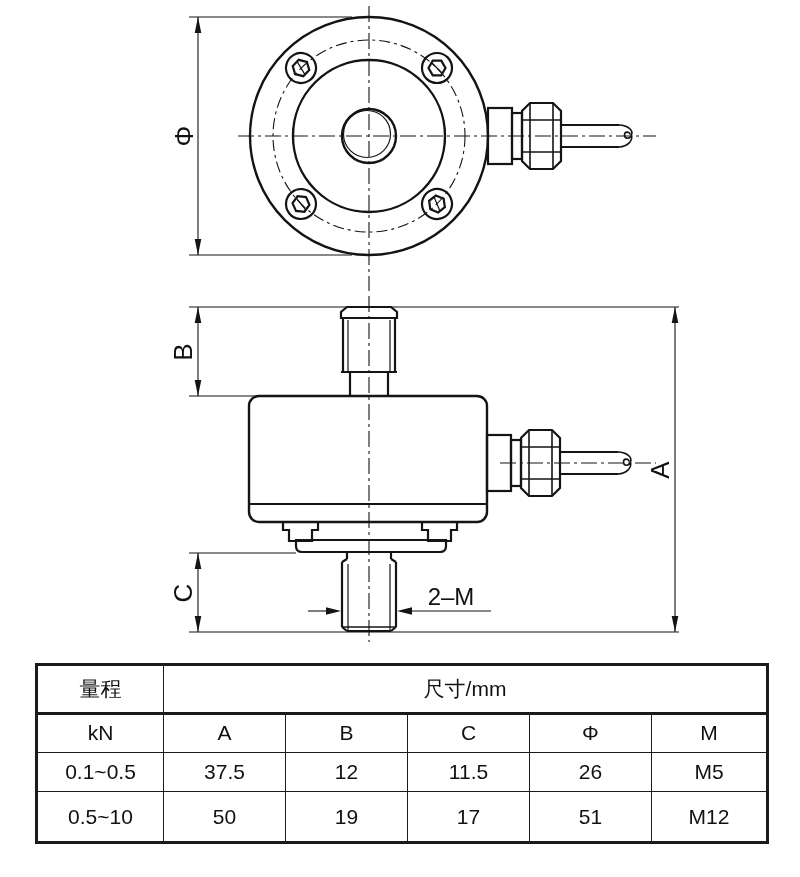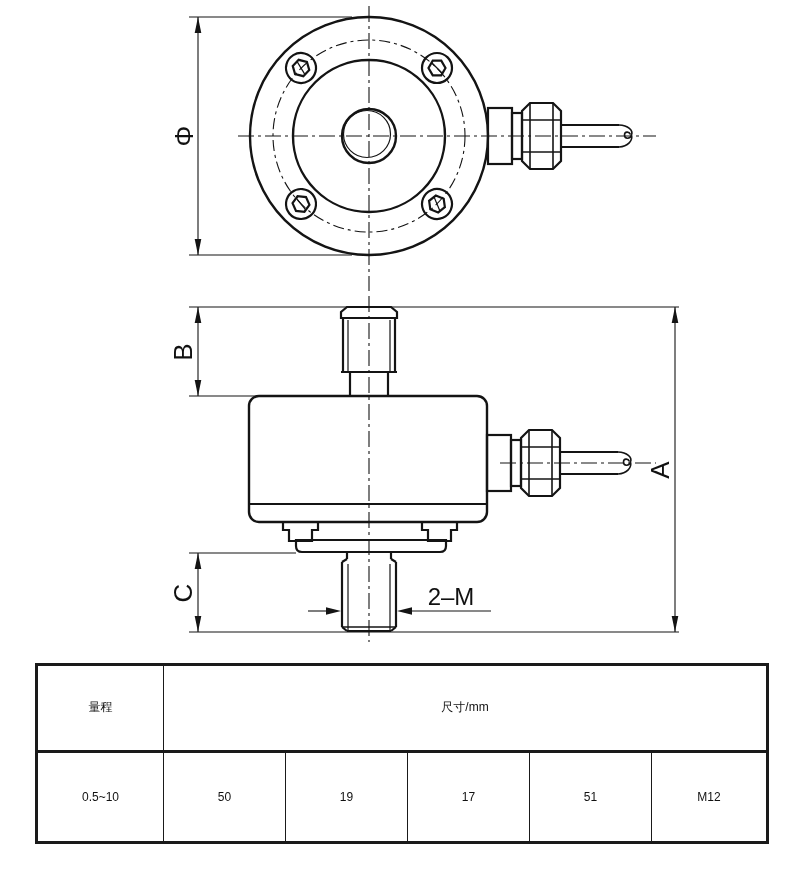--- a/index.html
+++ b/index.html
@@ -18,21 +18,21 @@
   .cl  { stroke:#141414; stroke-width:1.1; fill:none; stroke-dasharray:16 4 3 4; }
   .bc  { stroke:#141414; stroke-width:1.1; fill:none; stroke-dasharray:11 4 3 4; }
   .arr { fill:#141414; stroke:none; }
   .dimtext { font-family:"Liberation Sans", sans-serif; font-size:26px; fill:#111; }
   .calltext { font-family:"Liberation Sans", sans-serif; font-size:24px; fill:#111; }
 
   
   table.dim-table {
     position:absolute; left:35px; top:663px; width:731px; height:181px;
     border-collapse:collapse; table-layout:fixed; text-align:center;
-    font-size:12px; background:#fff;
+    font-size:21px; background:#fff;
     border:3px solid #1a1a1a;
   }
   table.dim-table td {
     border:1.6px solid #1a1a1a; padding:0; vertical-align:middle;
     overflow:hidden; white-space:nowrap;
   }
   table.dim-table tr.hdr td { border-bottom:3px solid #1a1a1a; }
 </style>
 </head>
 <body>
@@ -176,20 +176,36 @@
         <col style="width:122px">
     <col style="width:122px">
         <col style="width:122px">
         <col style="width:116px">
   </colgroup>
   <tbody>
         <tr class="hdr" style="height:42px">
     <td>量程</td>
     <td colspan="5">尺寸/mm</td>
   </tr>
+  <tr style="height:34px">
+    <td>kN</td>
+    <td>A</td>
+    <td>B</td>
+    <td>C</td>
+    <td>Φ</td>
+    <td>M</td>
+  </tr>
+  <tr style="height:34px">
+    <td>0.1~0.5</td>
+    <td>37.5</td>
+    <td>12</td>
+    <td>11.5</td>
+    <td>26</td>
+    <td>M5</td>
+  </tr>
   <tr style="height:44px">
     <td>0.5~10</td>
     <td>50</td>
     <td>19</td>
     <td>17</td>
     <td>51</td>
     <td>M12</td>
   </tr>
 </tbody>
     </table>

